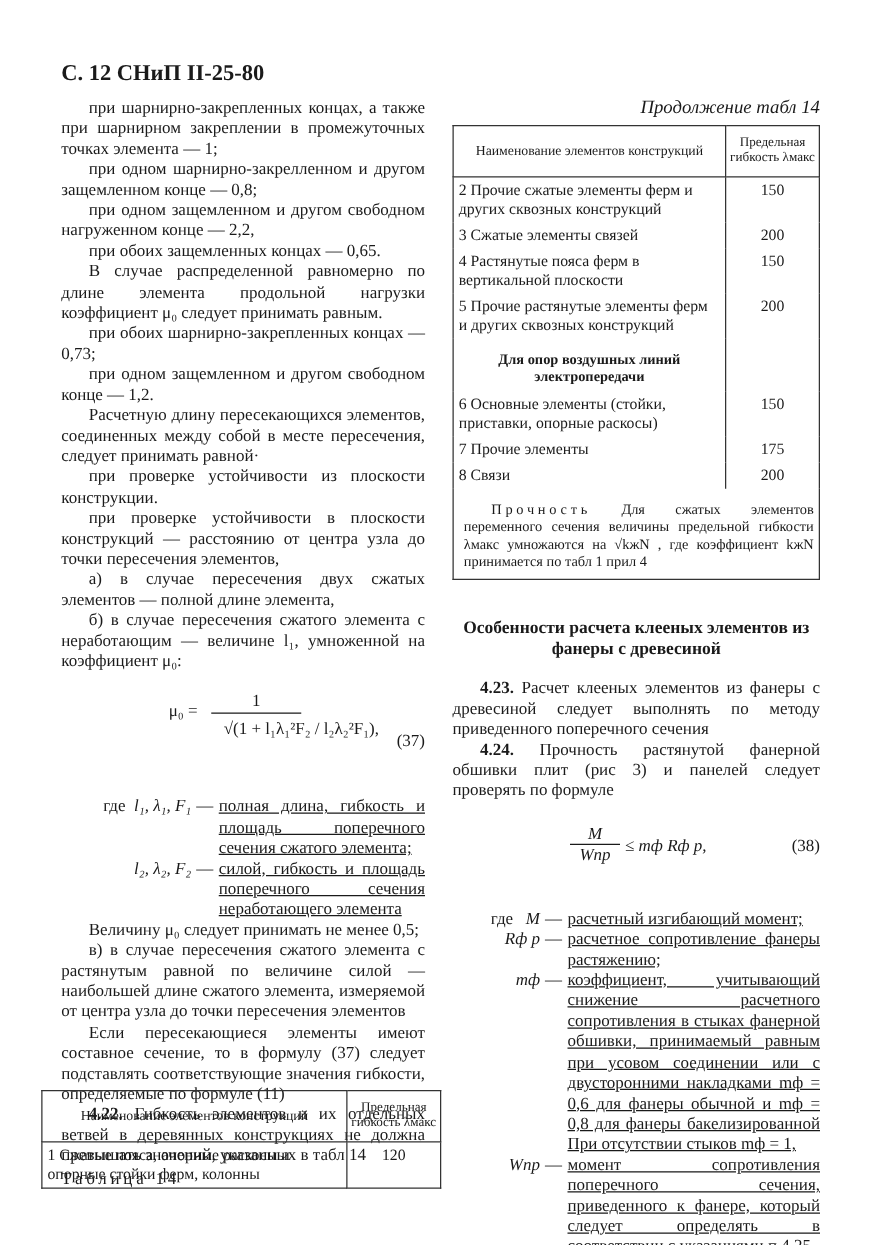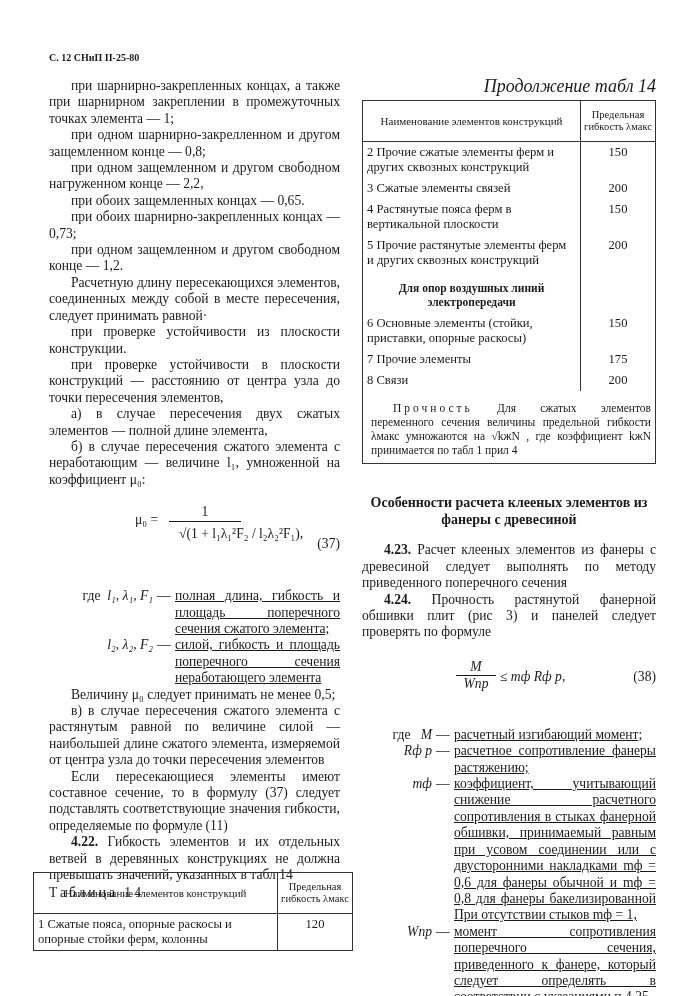--- a/index.html
+++ b/index.html
@@ -1,18 +1,18 @@
 <!DOCTYPE html>
 <html><head>
 <meta charset="utf-8">
 <style>
   html, body { margin:0; padding:0; background:#fff; }
   body { width:700px; height:996px; position:relative; overflow:hidden; color:#1a1a1a;
          font-family:"Liberation Serif", "DejaVu Serif", serif; font-size:13.6px; line-height:16.4px; }
-  .page-header { position:absolute; left:49px; top:50px; font-weight:bold; font-size:10px; }
+  .page-header { position:absolute; left:49px; top:50px; font-weight:bold; font-size:18px; }
   .col { position:absolute; top:78px; width:291px; }
   .col.left { left:49px; }
   .col.right { left:362px; top:78px; width:294px; }
   p { margin:0; text-align:justify; }
   p.ind { text-indent:22px; }
   .b { font-weight:bold; }
   .i { font-style:italic; }
   .formula { position:relative; height:78px; margin:16px 0 4px 0; }
   .formula .mu { position:absolute; left:86px; top:8px; }
   .formula .frac1 { position:absolute; left:120px; top:0; width:72px; text-align:center; }
@@ -24,21 +24,21 @@
   .def .lab { width:104px; flex:none; text-align:right; padding-right:4px; }
   .def .dash { width:18px; flex:none; }
   .def .txt { flex:1; text-align:justify;text-decoration:underline; }
   .tcap { text-align:left; letter-spacing:3px; margin:2px 0 6px 0; }
   table { border-collapse:collapse; width:100%; font-size:12.6px; line-height:15px; }
   table td, table th { border:1px solid #333; vertical-align:top; padding:3px 4px; }
   table th { font-weight:normal; font-size:11px; padding:8px 3px; vertical-align:middle; text-align:center; }
   table td.val { text-align:center; width:66px; }
   .t14 { position:absolute; left:33px; top:872px; width:320px; }
   .t14 th.h2 { font-size:10.5px; line-height:12px; }
-  .cont-cap { text-align:right; font-style:italic; font-size:18px; margin:0 0 6px 0; }
+  .cont-cap { text-align:right; font-style:italic; font-size:15px; margin:0 0 6px 0; }
   .rtable td { border-top:none; border-bottom:none; }
   .rtable tr.first td { border-top:1px solid #333; }
   .rtable td.group { text-align:center; font-weight:bold; font-size:11.5px; line-height:14px; padding:10px 0 4px 0; }
   .note { border:1px solid #333; border-top:none; padding:10px 4px 6px 8px; font-size:11.5px; line-height:14px; text-align:justify; text-indent:22px; }
   .spaced { letter-spacing:3px; }
   .section-title { text-align:center; font-weight:bold; font-size:14px; line-height:17px; margin:30px 0 14px 0; }
   .formula38 { position:relative; height:60px; margin:16px 0 10px 0; }
   .formula38 .fr { position:absolute; left:94px; top:2px; text-align:center; width:40px; }
   .formula38 .fr .num { border-bottom:1px solid #1a1a1a; }
   .formula38 .rest { position:absolute; left:138px; top:12px; }
@@ -47,20 +47,21 @@
 </head>
 <body>
 
 <div class="page-header">С. 12 СНиП II-25-80</div>
 
 <div class="col left">
   <p class="ind">при шарнирно-закрепленных концах, а также при шарнирном закреплении в промежуточных точках элемента — 1;</p>
   <p class="ind">при одном шарнирно-закрелленном и другом защемленном конце — 0,8;</p>
   <p class="ind">при одном защемленном и другом свободном нагруженном конце — 2,2,</p>
   <p class="ind">при обоих защемленных концах — 0,65.</p>
+  <p class="ind">В случае распределенной равномерно по длине элемента продольной нагрузки коэффициент μ₀ следует принимать равным.</p>
   <p class="ind">при обоих шарнирно-закрепленных концах — 0,73;</p>
   <p class="ind">при одном защемленном и другом свободном конце — 1,2.</p>
   <p class="ind">Расчетную длину пересекающихся элементов, соединенных между собой в месте пересечения, следует принимать равной·</p>
   <p class="ind">при проверке устойчивости из плоскости конструкции.</p>
   <p class="ind">при проверке устойчивости в плоскости конструкций — расстоянию от центра узла до точки пересечения элементов,</p>
   <p class="ind">а) в случае пересечения двух сжатых элементов — полной длине элемента,</p>
   <p class="ind">б) в случае пересечения сжатого элемента с неработающим — величине l₁, умноженной на коэффициент μ₀:</p>
 
   <div class="formula">
     <span class="mu">μ₀ =</span>

